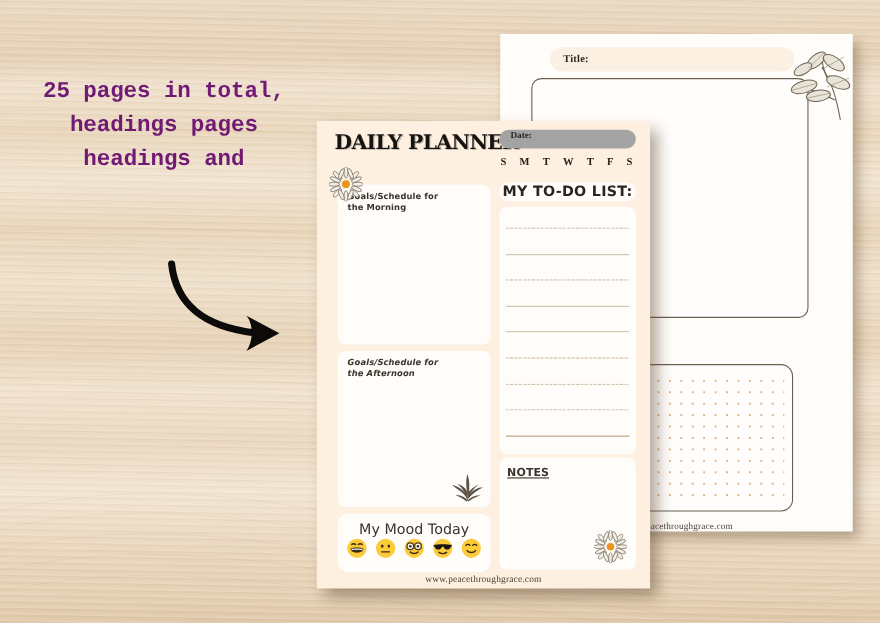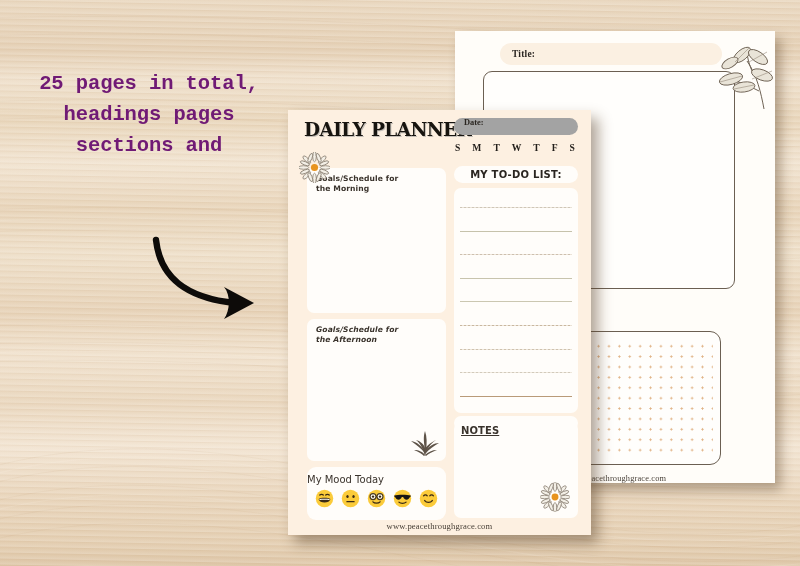--- a/index.html
+++ b/index.html
@@ -262,42 +262,43 @@
   #leaf-afternoon { position: absolute; left: 122px; top: 320px; width: 30px; height: 27px; z-index: 5; }
 
   
   #box-mood {
     left: 19px; top: 357px; width: 139px; height: 53px;
     border-radius: 9px;
   }
   #lbl-mood {
     position: absolute;
     left: 19px; top: 364px; width: 139px;
+    text-align: center;
     font-family: "DejaVu Sans", sans-serif;
     font-weight: 400;
-    font-size: 10px;
+    font-size: 13px;
     color: #3a332c;
   }
   #moods {
     position: absolute;
     left: 27px; top: 379px; width: 123px;
     display: flex; justify-content: space-between; align-items: center;
   }
   .emoji { width: 19px; height: 19px; display: block; }
 
   
   #todo-pill {
     left: 166px; top: 56px; width: 124px; height: 17px;
     border-radius: 9px;
     display: flex; align-items: center; justify-content: center;
   }
   #todo-pill span {
     font-family: "DejaVu Sans", sans-serif;
     font-weight: 700;
-    font-size: 10px;
+    font-size: 13px;
     letter-spacing: .25px;
     color: #2a2520;
   }
   #box-todo { left: 166px; top: 78px; width: 124px; height: 225px; }
   #todo-lines {
     position: absolute;
     left: 172px; top: 86px;
     width: 112px; height: 212px;
     display: flex; flex-direction: column;
     justify-content: space-around;
@@ -359,21 +360,21 @@
       <path d="M-20 353 C 140 347, 300 357, 470 373 S 760 391, 830 383"></path>
       <path d="M-20 111 C 160 104, 320 113, 500 127 S 760 142, 830 136"></path>
       <path d="M-20 221 C 150 215, 310 223, 490 237 S 760 251, 830 245"></path>
     </g>
   </svg>
 </div>
 
 <div id="promo">
   <div class="pline">25 pages in total,</div>
   <div class="pline">headings pages</div>
-  <div class="pline">sections and</div>
+  <div class="pline">headings and</div>
 </div>
 
 <div id="arrow-wrap">
   <svg viewBox="0 0 130 92" width="130" height="92">
     <path d="M6 8 C 10 44, 34 66, 86 71" fill="none" stroke="#0d0b09" stroke-width="6.4" stroke-linecap="round"></path>
     <path d="M74 55 L 104 71 L 74 87 C 80 79, 81 63, 74 55 Z" fill="#0d0b09"></path>
   </svg>
 </div>
 
 <div id="page-back" class="page">

